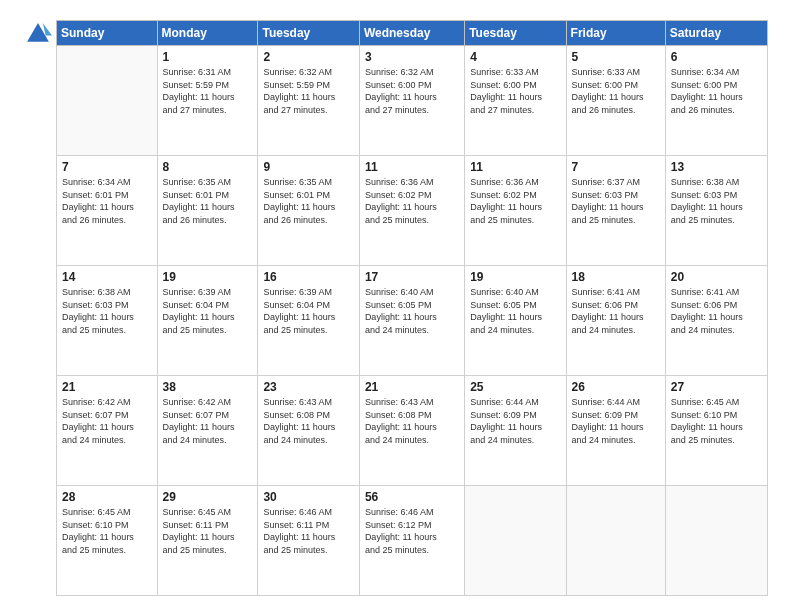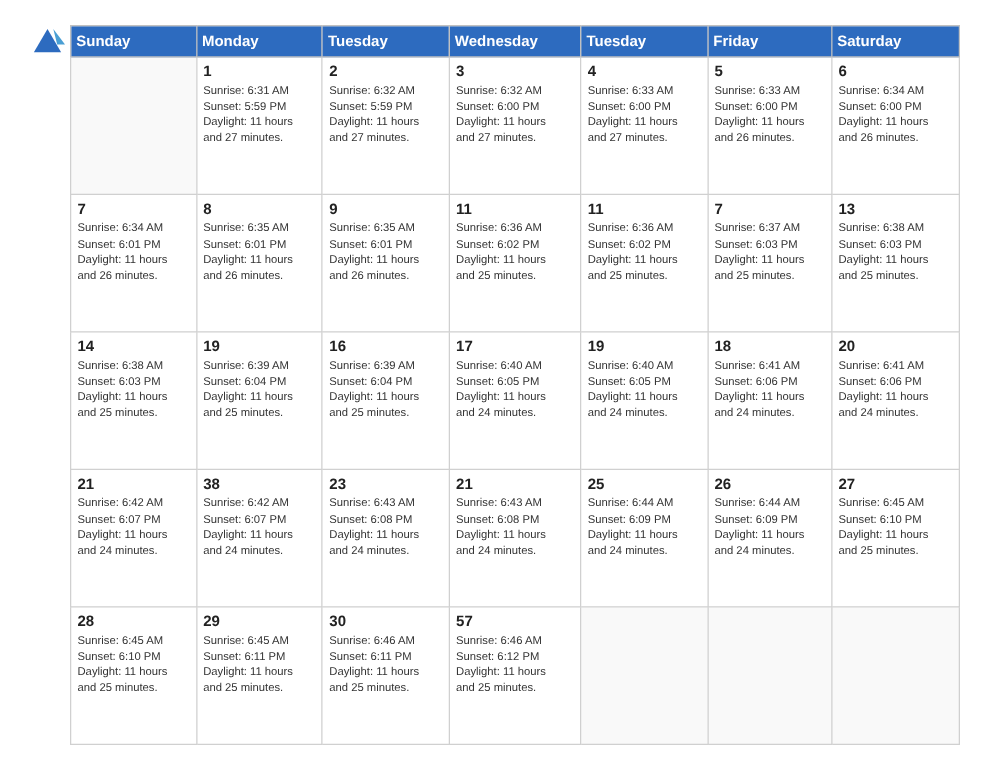--- a/index.html
+++ b/index.html
@@ -343,21 +343,21 @@
 and 25 minutes.</div>
           </td>
           <td>
             <span class="day-num">30</span>
             <div class="day-info" style="white-space: pre-line;">Sunrise: 6:46 AM
 Sunset: 6:11 PM
 Daylight: 11 hours
 and 25 minutes.</div>
           </td>
           <td>
-            <span class="day-num">57</span>
+            <span class="day-num">56</span>
             <div class="day-info" style="white-space: pre-line;">Sunrise: 6:46 AM
 Sunset: 6:12 PM
 Daylight: 11 hours
 and 25 minutes.</div>
           </td>
           <td class="empty"></td>
           <td class="empty"></td>
           <td class="empty"></td>
         </tr>
       </tbody>

